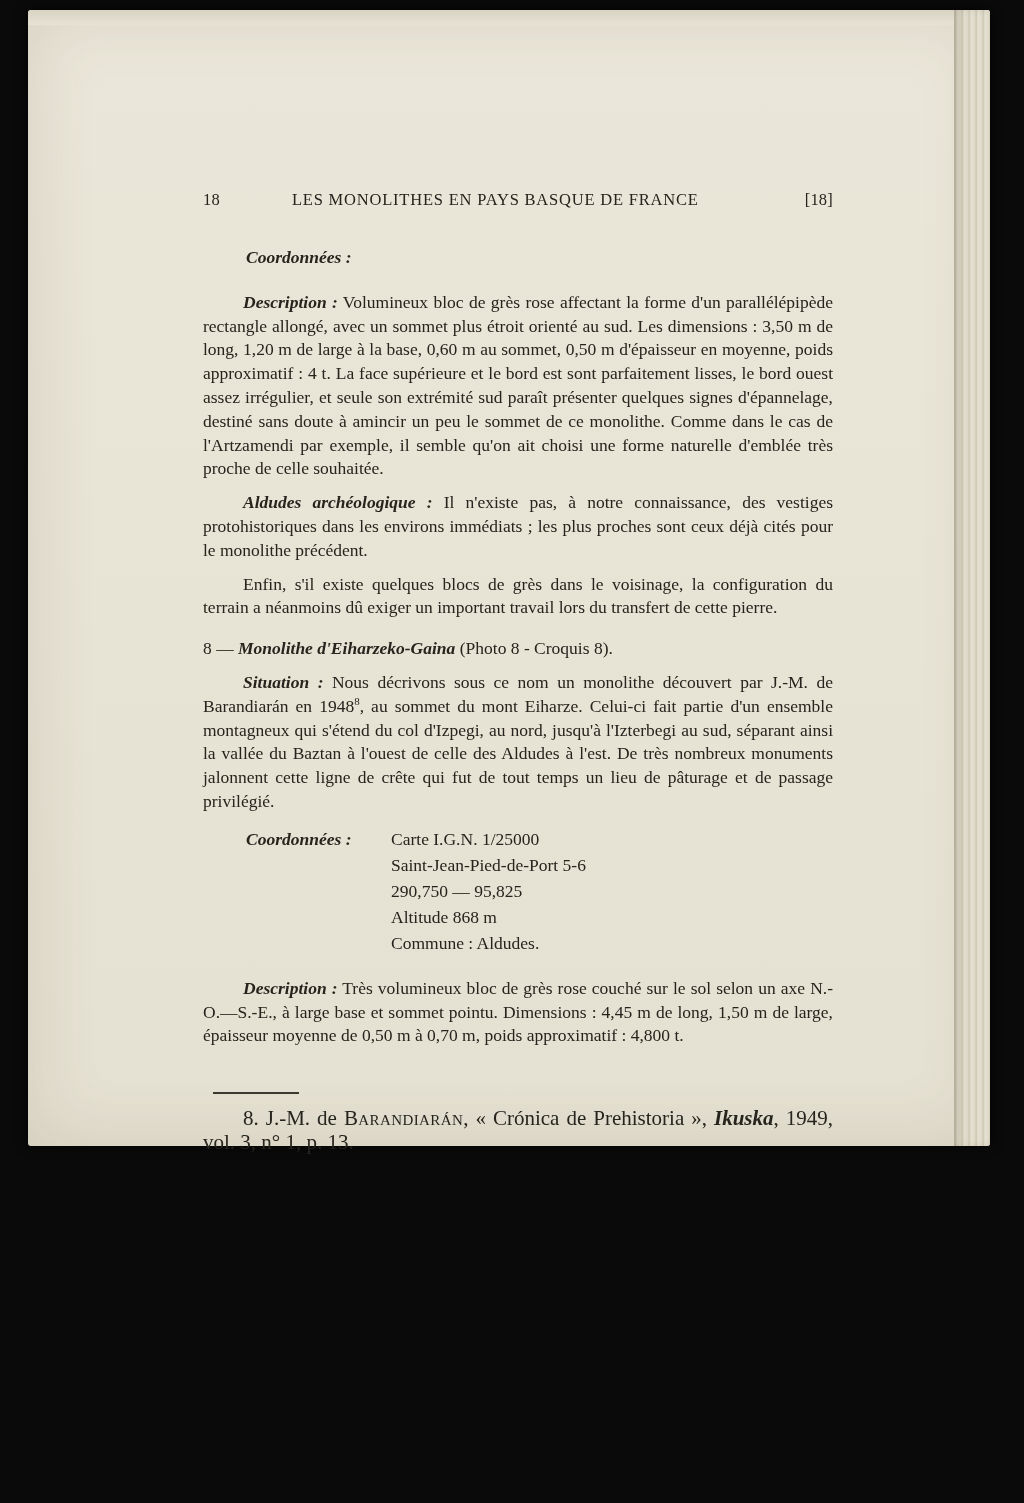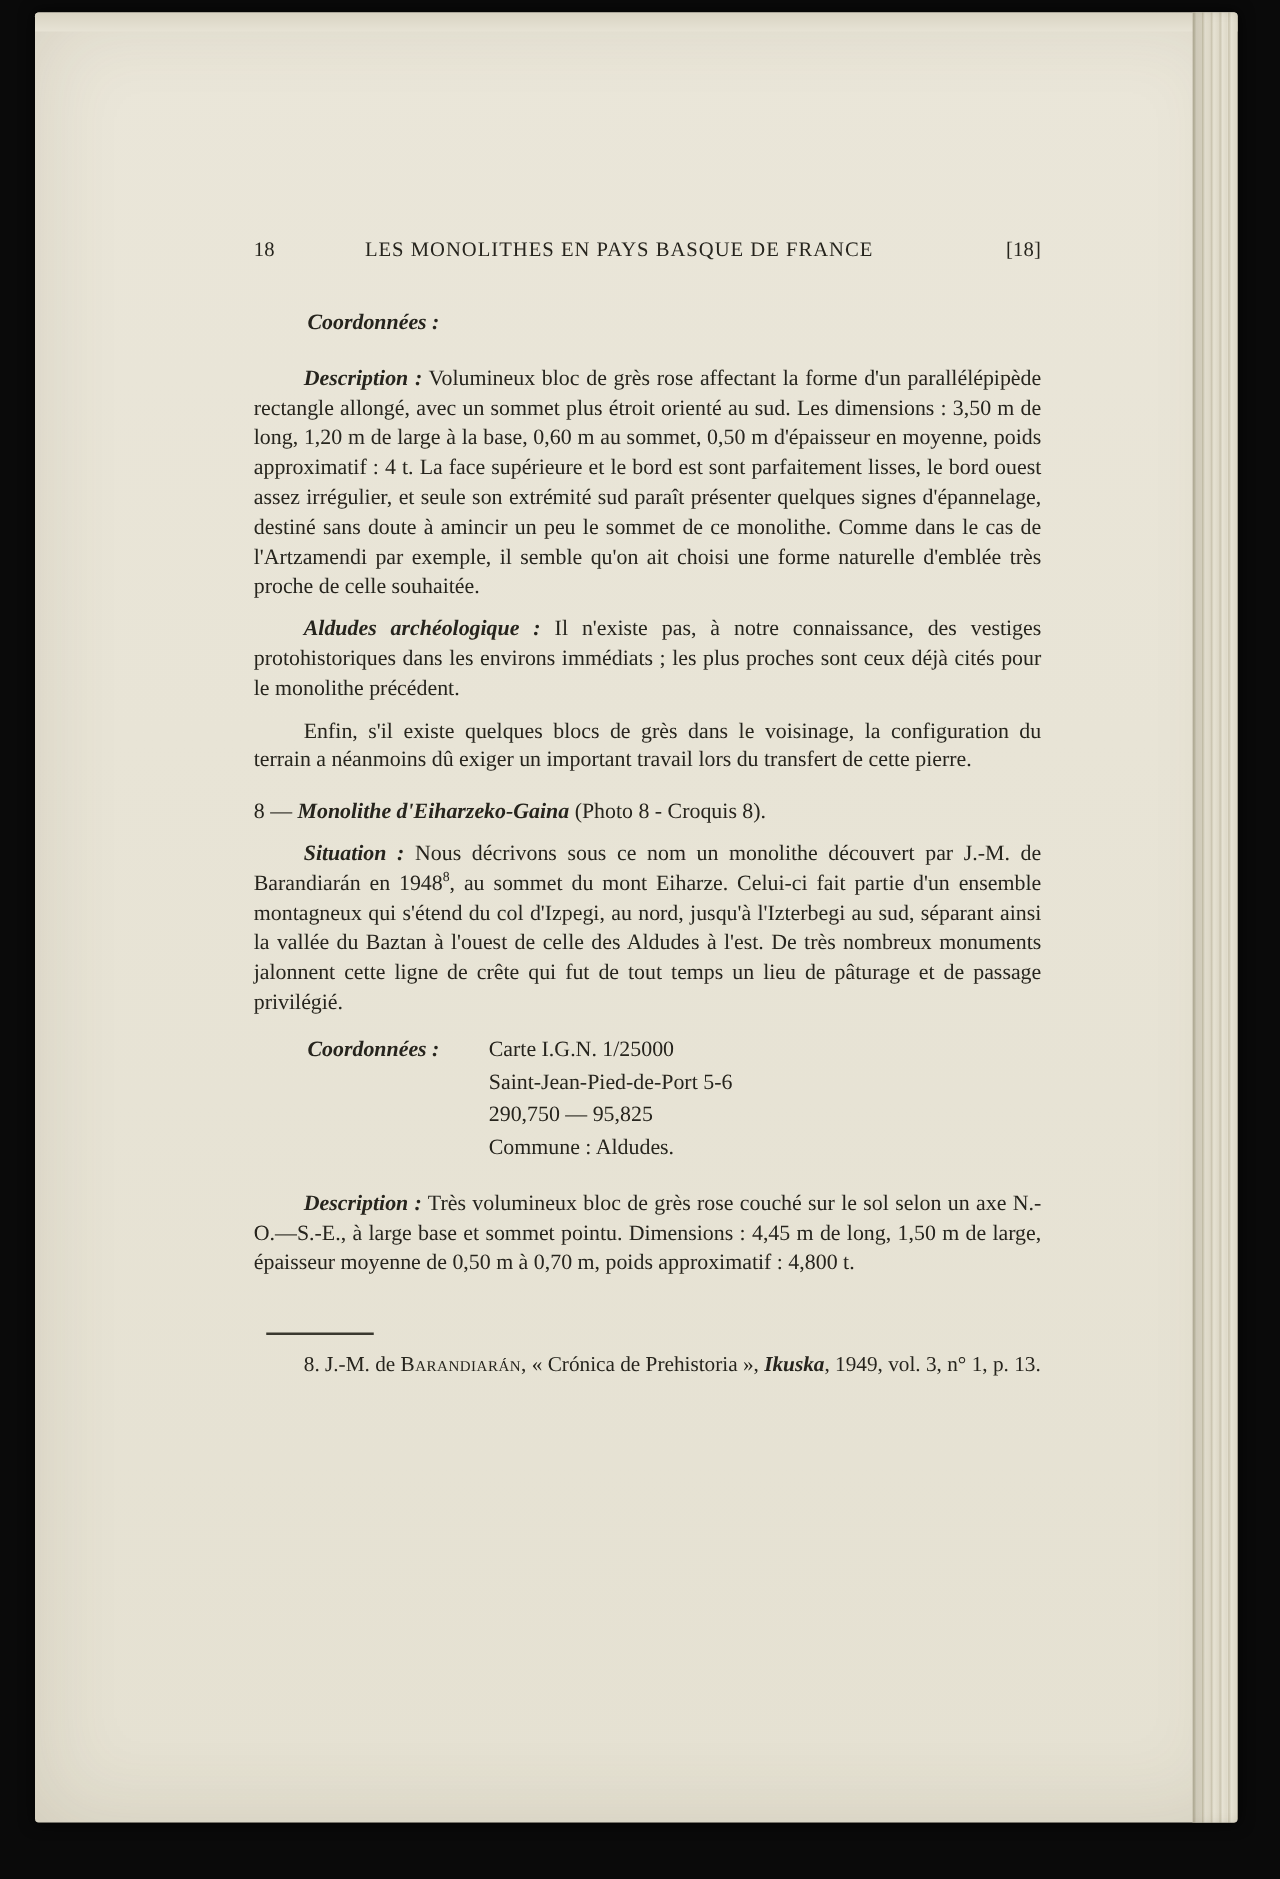--- a/index.html
+++ b/index.html
@@ -6,21 +6,21 @@
   body{
     width:1024px;height:1503px;
     background:#0a0a0a;
     font-family:"Liberation Serif", serif;
     position:relative;
     overflow:hidden;
   }
   .paper{
     position:absolute;
     left:28px;top:10px;
-    width:962px;height:1448px;
+    width:962px;height:1136px;
     background:linear-gradient(180deg,#eae6d9 0%,#e8e4d6 40%,#e5e1d2 100%);
     border-radius:3px;
     box-shadow:inset 0 0 70px rgba(90,80,50,.14), 0 0 12px rgba(0,0,0,.8);
     color:#26241d;
   }
   .page-stack{
     position:absolute;right:0;top:0;bottom:0;width:36px;
     background:repeating-linear-gradient(90deg,
       #e2ddcd 0px,#c9c3ae 1px,#e6e2d3 3px,#ddd8c7 7px);
     border-radius:0 3px 3px 0;
@@ -54,21 +54,21 @@
   }
   .para.first{margin-top:21px;}
   .section-head{margin:17px 0 3px 0;}
   sup.note-ref{font-size:11px;vertical-align:super;line-height:0;}
   .smallcaps{font-variant:small-caps;letter-spacing:.4px;}
   .footnote-rule{
     width:86px;height:0;border-top:2px solid #3a382f;
     margin:44px 0 0 10px;
   }
   .footnote{
-    font-size:17px;line-height:24px;
+    font-size:21px;line-height:24px;
     text-align:justify;text-indent:40px;
     margin-top:12px;
   }
 </style>
 </head>
 <body>
 
 <div class="paper">
   <div class="top-edge"></div>
   <div class="page-stack"></div>
@@ -94,20 +94,21 @@
     <div class="section-head"><span>8 — </span><span class="ital">Monolithe d'Eiharzeko-Gaina</span><span> (Photo 8 - Croquis 8).</span></div>
 
     <p class="para"><span class="ital">Situation :</span><span> Nous décrivons sous ce nom un monolithe découvert par J.-M. de Barandiarán en 1948</span><sup class="note-ref">8</sup><span>, au sommet du mont Eiharze. Celui-ci fait partie d'un ensemble montagneux qui s'étend du col d'Izpegi, au nord, jusqu'à l'Izterbegi au sud, séparant ainsi la vallée du Baztan à l'ouest de celle des Aldudes à l'est. De très nombreux monuments jalonnent cette ligne de crête qui fut de tout temps un lieu de pâturage et de passage privilégié.</span></p>
 
     <div class="coord-block second">
       <div class="coord-label ital">Coordonnées :</div>
       <div class="coord-lines">
         <div>Carte I.G.N. 1/25000</div>
         <div>Saint-Jean-Pied-de-Port 5-6</div>
         <div>290,750 — 95,825</div>
+        <div>Altitude 868 m</div>
         <div>Commune : Aldudes.</div>
       </div>
     </div>
 
     <p class="para first"><span class="ital">Description :</span><span> Très volumineux bloc de grès rose couché sur le sol selon un axe N.-O.—S.-E., à large base et sommet pointu. Dimensions : 4,45 m de long, 1,50 m de large, épaisseur moyenne de 0,50 m à 0,70 m, poids approximatif : 4,800 t.</span></p>
 
 
     <div class="footnote-rule"></div>
 
     <p class="footnote"><span>8. </span><span>J.-M. de </span><span class="smallcaps">Barandiarán</span><span>, « Crónica de Prehistoria », </span><span class="ital">Ikuska</span><span>, 1949, vol. 3, n° 1, p. 13.</span></p>

